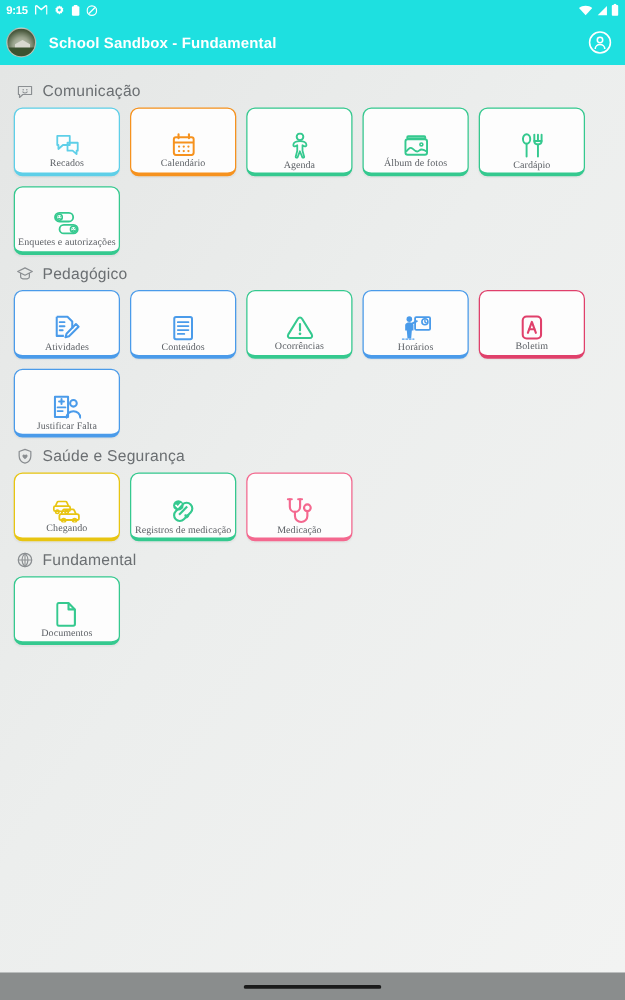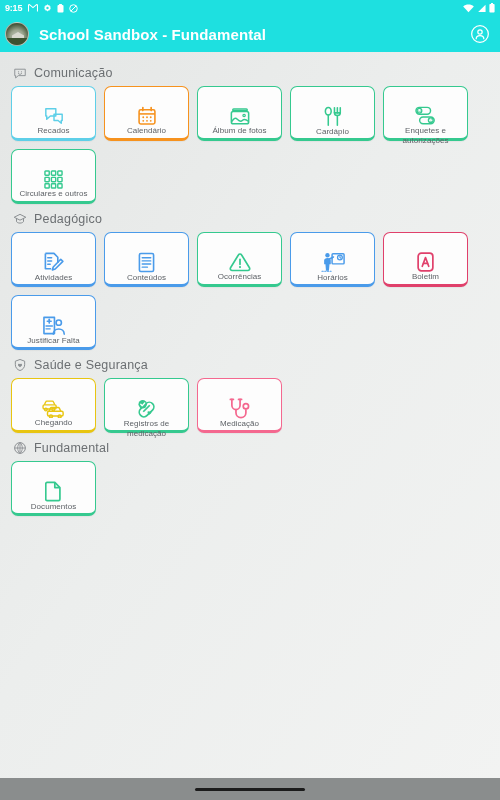--- a/index.html
+++ b/index.html
@@ -36,21 +36,21 @@
   }
   .avatar::before {
     content:""; position:absolute; left:6px; top:9px; width:12px; height:9px;
     background:#d8d9cf; clip-path: polygon(50% 0, 100% 38%, 100% 100%, 0 100%, 0 38%);
   }
   .avatar::after {
     content:""; position:absolute; left:0; bottom:0; width:24px; height:7px;
     background:#3c5230;
   }
   .appbar-title {
-    color: #ffffff; font-size: 15px; font-weight: bold;
+    color: #ffffff; font-size: 12px; font-weight: bold;
     margin-left: 10px; letter-spacing: 0.1px; white-space: nowrap;
   }
   .appbar-spacer { flex: 1; }
   .account-icon { width: 20px; height: 20px; }
 
   
   .content {
     flex: 1 1 auto; overflow: hidden;
     background: linear-gradient(125deg, #e4e6e5 0%, #eceeed 45%, #f2f3f2 100%);
     padding: 8px 0 0 0;
@@ -74,20 +74,21 @@
     width: 85px; height: 55px;
     background: #fdfdfd;
     border: 1px solid #35c98f;
     border-bottom-width: 3px;
     border-radius: 7px;
     display: flex; flex-direction: column;
     align-items: center; justify-content: flex-start;
     padding-top: 19px;
     position: relative;
     box-shadow: 0 1px 1px rgba(0,0,0,0.04);
+    font-family: Liberation Serif, serif;
   }
   .card-icon {
     height: 22px; width: 26px;
     display: flex; align-items: center; justify-content: center;
   }
   .card-icon svg { display: block; }
   .card-label {
     font-size: 8px; color: #5d6166; text-align: center;
     line-height: 1.22; margin-top: auto; margin-bottom: 3px;
     padding: 0 2px; letter-spacing: 0.05px;
@@ -186,20 +187,29 @@
                 <circle cx="12" cy="13.5" r="1.1" fill="#f6921e"></circle>
                 <circle cx="16.5" cy="13.5" r="1.1" fill="#f6921e"></circle>
               <circle cx="7.5" cy="17.8" r="1.1" fill="#f6921e"></circle>
                 <circle cx="12" cy="17.8" r="1.1" fill="#f6921e"></circle>
                 <circle cx="16.5" cy="17.8" r="1.1" fill="#f6921e"></circle>
             </svg>
           </span>
           <span class="card-label">Calendário</span>
         </div>
 
+        <div class="card" style="border-color:#35c98f">
+          <span class="card-icon">
+            <svg width="18" height="21" viewBox="0 0 18 22">
+              <circle cx="9" cy="3.6" r="2.8" fill="none" stroke="#35c98f" stroke-width="1.6"></circle>
+              <path d="M9 7.2c-3 0-5.6 1.3-5.6 3.2 0 1 .9 1.5 1.7 1.1l1.6-.8v4.6l-1.3 5c-.2.9 1.3 1.3 1.6.4l1.9-5 2 5c.3.9 1.8.5 1.6-.4l-1.4-5v-4.6l1.6.8c.8.4 1.7-.1 1.7-1.1 0-1.9-2.6-3.2-5.4-3.2z" fill="none" stroke="#35c98f" stroke-width="1.5" stroke-linejoin="round"></path>
+            </svg>
+          </span>
+          <span class="card-label">Agenda</span>
+        </div>
 
         <div class="card" style="border-color:#35c98f">
           <span class="card-icon">
             <svg width="22" height="20" viewBox="0 0 24 22">
               <path d="M5 3.3h14c.7 0 1 .5 1 1s-.3 1-1 1H5c-.7 0-1-.5-1-1s.3-1 1-1z" fill="none" stroke="#35c98f" stroke-width="1.6"></path>
               <rect x="2.5" y="6" width="19" height="13.5" rx="2" fill="none" stroke="#35c98f" stroke-width="1.7"></rect>
               <circle cx="16.5" cy="10.5" r="1.3" fill="none" stroke="#35c98f" stroke-width="1.4"></circle>
               <path d="M3 17c2.5-3.5 4-4.5 6-2.5s4 3 5.5 1.5 3.8-1.5 7 1" fill="none" stroke="#35c98f" stroke-width="1.6" stroke-linejoin="round"></path>
             </svg>
           </span>
@@ -232,36 +242,20 @@
               <rect x="6" y="12" width="16" height="7.5" rx="3.75" fill="none" stroke="#35c98f" stroke-width="1.6"></rect>
               <circle cx="18.2" cy="15.75" r="2.6" fill="none" stroke="#35c98f" stroke-width="1.4"></circle>
               <circle cx="17.3" cy="15.1" r="0.45" fill="#35c98f"></circle>
                 <circle cx="19.1" cy="15.1" r="0.45" fill="#35c98f"></circle>
               <path d="M17.2 17.1c.5-.5 1.5-.5 2 0" fill="none" stroke="#35c98f" stroke-width="0.9" stroke-linecap="round"></path>
             </svg>
           </span>
           <span class="card-label">Enquetes e autorizações</span>
         </div>
 
-        <div class="card two-line" style="border-color:#35c98f">
-          <span class="card-icon">
-            <svg width="19" height="19" viewBox="0 0 20 20">
-              <rect x="1" y="1" width="4.5" height="4.5" rx="0.7" fill="none" stroke="#35c98f" stroke-width="1.5"></rect>
-              <rect x="7.8" y="1" width="4.5" height="4.5" rx="0.7" fill="none" stroke="#35c98f" stroke-width="1.5"></rect>
-              <rect x="14.5" y="1" width="4.5" height="4.5" rx="0.7" fill="none" stroke="#35c98f" stroke-width="1.5"></rect>
-              <rect x="1" y="7.8" width="4.5" height="4.5" rx="0.7" fill="none" stroke="#35c98f" stroke-width="1.5"></rect>
-              <rect x="7.8" y="7.8" width="4.5" height="4.5" rx="0.7" fill="none" stroke="#35c98f" stroke-width="1.5"></rect>
-              <rect x="14.5" y="7.8" width="4.5" height="4.5" rx="0.7" fill="none" stroke="#35c98f" stroke-width="1.5"></rect>
-              <rect x="1" y="14.5" width="4.5" height="4.5" rx="0.7" fill="none" stroke="#35c98f" stroke-width="1.5"></rect>
-              <rect x="7.8" y="14.5" width="4.5" height="4.5" rx="0.7" fill="none" stroke="#35c98f" stroke-width="1.5"></rect>
-              <rect x="14.5" y="14.5" width="4.5" height="4.5" rx="0.7" fill="none" stroke="#35c98f" stroke-width="1.5"></rect>
-            </svg>
-          </span>
-          <span class="card-label">Circulares e outros</span>
-        </div>
 
       </div>
     </div>
 
     <div class="section">
       <div class="section-header">
         <svg class="sec-ico" viewBox="0 0 24 24">
           <path d="M12 4L22 9l-10 5L2 9z" fill="none" stroke="#8b8f92" stroke-width="1.7" stroke-linejoin="round"></path>
           <path d="M6 11v5c0 1.6 2.7 3 6 3s6-1.4 6-3v-5" fill="none" stroke="#8b8f92" stroke-width="1.7" stroke-linejoin="round"></path>
         </svg>

